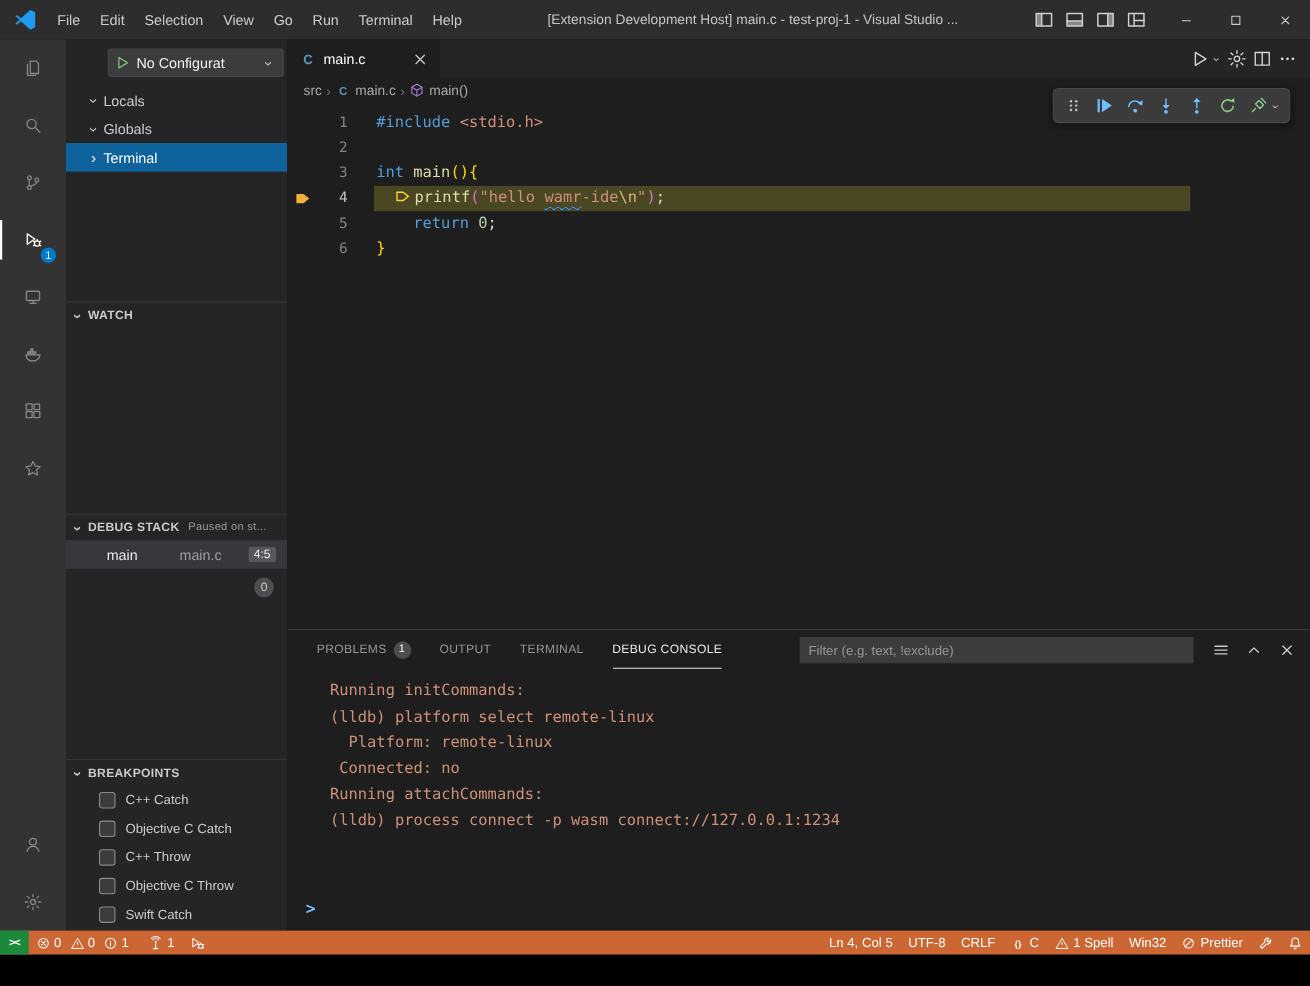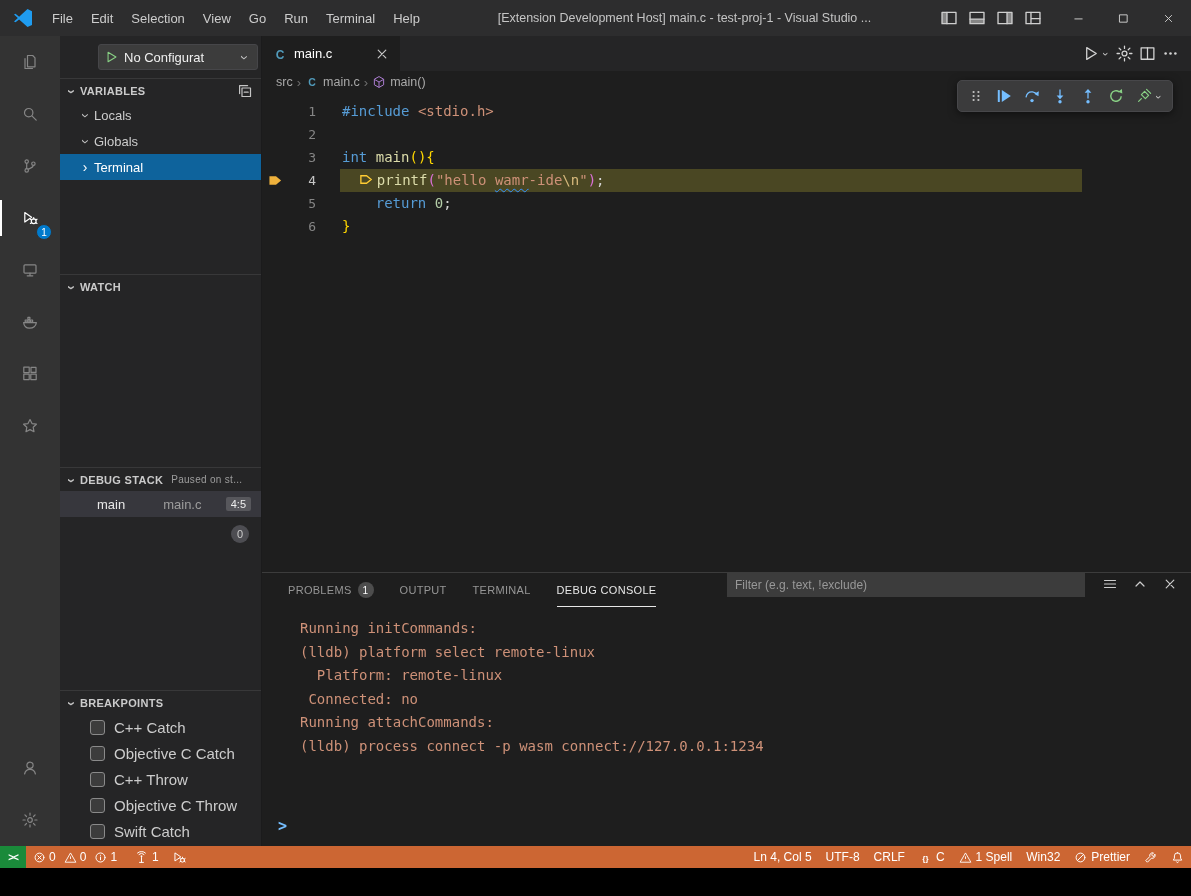--- a/index.html
+++ b/index.html
@@ -57,21 +57,21 @@
   .sb-row{height:26px;display:flex;align-items:center;padding-left:18px;font-size:13px;color:#cccccc;cursor:pointer}
   .sb-row .chev{margin-right:2px}
   .sb-row.selected{background:var(--selection-blue);color:#fff}
   .sb-row.selected .chev{color:#fff}
   .cs-status{margin-left:8px;font-size:10px;font-weight:normal;color:#9d9d9d;white-space:nowrap;overflow:hidden;flex:1}
   .frame-row{height:26px;background:var(--row-hover);display:flex;align-items:center;padding:0 10px 0 37px;font-size:13px}
   .frame-name{color:#e8e8e8}
   .frame-file{color:#9d9d9d;margin-left:38px}
   .frame-pos{margin-left:auto;background:rgba(255,255,255,.16);color:#eee;font-size:11px;padding:1px 5px;border-radius:2px}
   .cs-badge{position:absolute;right:12px;top:58px;width:18px;height:18px;border-radius:50%;background:#4d4d52;color:#ccc;font-size:11px;display:flex;align-items:center;justify-content:center}
-  .bp-row{height:26px;display:flex;align-items:center;gap:9px;padding-left:30px;font-size:15px;color:#cccccc}
+  .bp-row{height:26px;display:flex;align-items:center;gap:9px;padding-left:30px;font-size:12px;color:#cccccc}
   .checkbox{width:15px;height:15px;background:#3c3c3c;border:1px solid #8a8a8a;border-radius:3px;flex:none}
 
   
   #main{flex:1;display:flex;flex-direction:column;min-width:0;position:relative;background:var(--editor-bg)}
   #tabbar{height:35px;background:var(--tabstrip-bg);display:flex;flex:none}
   #tabs{display:flex}
   .tab{display:flex;align-items:center;gap:6px;padding:0 10px;min-width:138px;background:var(--editor-bg);color:#fff;font-size:13px}
   .tab .tab-close{margin-left:auto;width:16px;height:16px;color:#c5c5c5;display:inline-flex}
   #editor-actions{margin-left:auto;display:flex;align-items:center;gap:6px;padding-right:12px}
   .ed-action{display:inline-flex;align-items:center;color:#d4d4d4;width:auto;height:22px}
@@ -99,21 +99,21 @@
   #debug-toolbar{position:absolute;top:44px;right:18px;height:32px;background:#3b3b3c;border:1px solid #47474a;border-radius:5px;box-shadow:0 2px 8px rgba(0,0,0,.5);display:flex;align-items:center;padding:0 4px;gap:1px;z-index:5}
   .dt-btn{width:27px;height:26px;display:flex;align-items:center;justify-content:center;border-radius:4px;color:#c5c5c5}
   .dt-btn svg{width:18px;height:18px}
   .dt-btn[data-name="continue-button"],.dt-btn[data-name="step-over-button"],.dt-btn[data-name="step-into-button"],.dt-btn[data-name="step-out-button"]{color:var(--accent-blue-icon)}
   .dt-btn[data-name="restart-button"],.dt-btn[data-name="disconnect-button"]{color:var(--green-icon)}
   .dt-btn[data-name="disconnect-button"]{width:38px}
   .dt-chev{color:#c5c5c5;margin-left:1px}
 
   
   #panel{height:274px;flex:none;border-top:1px solid #3c3c3c;display:flex;flex-direction:column;position:relative;background:var(--editor-bg)}
-  #panel-header{height:35px;display:flex;align-items:flex-start;padding:0 10px 0 26px;flex:none}
+  #panel-header{height:35px;display:flex;align-items:center;padding:0 10px 0 26px;flex:none}
   #panel-tabs{display:flex;gap:26px;align-items:center}
   .panel-tab{font-size:11px;letter-spacing:.3px;color:#969696;display:inline-flex;align-items:center;gap:6px;height:34px;cursor:pointer}
   .panel-tab.active{color:#e7e7e7;box-shadow:inset 0 -1px 0 #e7e7e7}
   .panel-badge{min-width:16px;height:16px;border-radius:9px;background:#4d4d4d;color:#fff;font-size:10px;display:inline-flex;align-items:center;justify-content:center;padding:0 4px}
   #panel-filter{margin-left:auto;width:358px;height:24px;background:#3c3c3c;border:none;outline:none;color:#cccccc;font-size:12px;padding:0 8px;font-family:"Liberation Sans",sans-serif}
   #panel-filter::placeholder{color:#989898}
   #panel-actions{display:flex;gap:8px;margin-left:14px}
   .panel-action{width:22px;height:22px;display:inline-flex;align-items:center;justify-content:center;color:#cccccc}
   .panel-action svg{width:16px;height:16px}
   #console{flex:1;position:relative;overflow:hidden;padding:9px 0 0 38px;font-family:"DejaVu Sans Mono",monospace;font-size:14px;line-height:23.5px;color:var(--console-text)}
@@ -307,31 +307,20 @@
               <svg viewBox="0 0 16 16" fill="none" stroke="currentColor" stroke-width="1.2" stroke-linecap="round" stroke-linejoin="round">
                 <path d="M3.5 2.5l9 5.5-9 5.5z"></path>
               </svg>
             </span>
           <span class="cfg-label" data-name="debug-config-label">No Configurat</span>
           <span class="chev down" data-name="chevron-down-icon">›</span>
         </div>
       </div>
 
       <div class="sb-section" id="sec-variables">
-        <div class="sb-header" data-name="variables-section-header">
-          <span class="chev down" data-name="chevron-down-icon">›</span>
-          <span class="sb-title" data-name="section-title">VARIABLES</span>
-          <span class="hdr-spacer"></span>
-          <span class="ic hdr-ic" id="var-action" data-name="collapse-all-icon">
-              <svg viewBox="0 0 16 16" fill="none" stroke="currentColor" stroke-width="1.2" stroke-linecap="round" stroke-linejoin="round">
-                <rect x="5" y="5" width="8.5" height="8.5"></rect>
-                <path d="M7.2 9.2h4M2.6 10.6V2.6h8"></path>
-              </svg>
-            </span>
-        </div>
         <div id="var-rows">
             <div class="sb-row" data-name="variables-item-locals">
               <span class="chev down" data-name="chevron-down-icon">›</span>
               <span>Locals</span>
             </div>
             <div class="sb-row" data-name="variables-item-globals">
               <span class="chev down" data-name="chevron-down-icon">›</span>
               <span>Globals</span>
             </div>
             <div class="sb-row selected" data-name="variables-item-registers">

